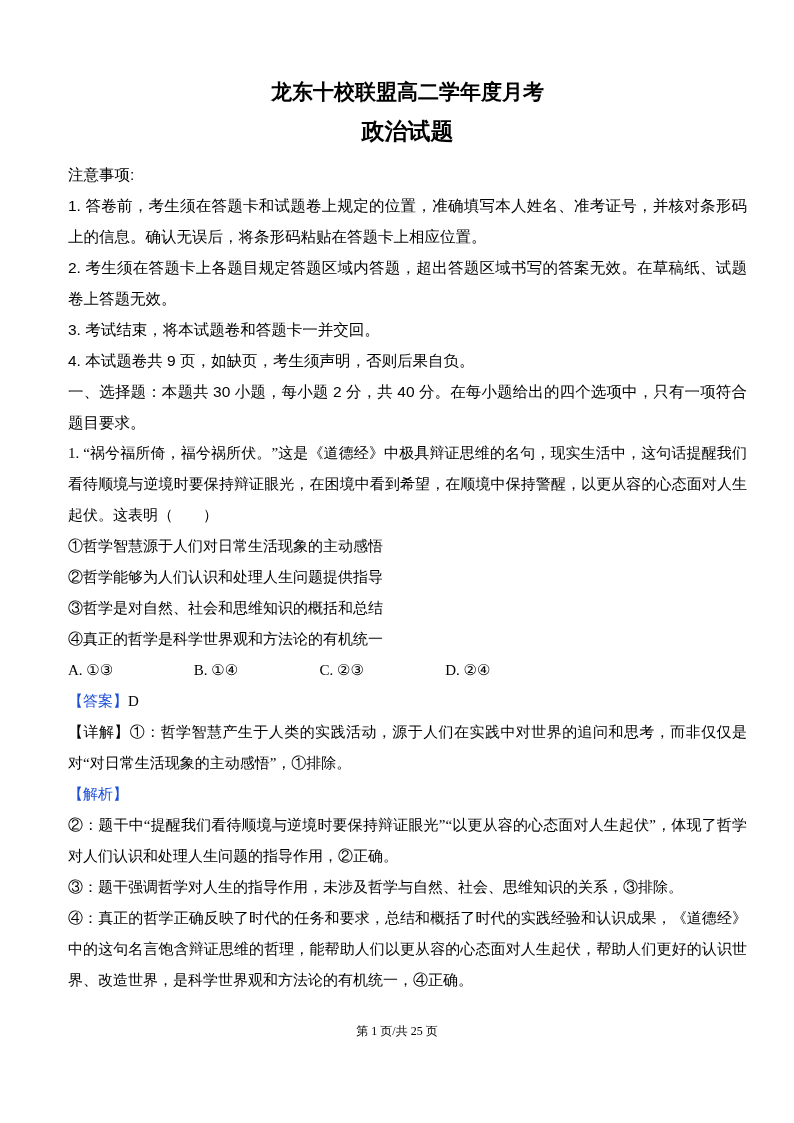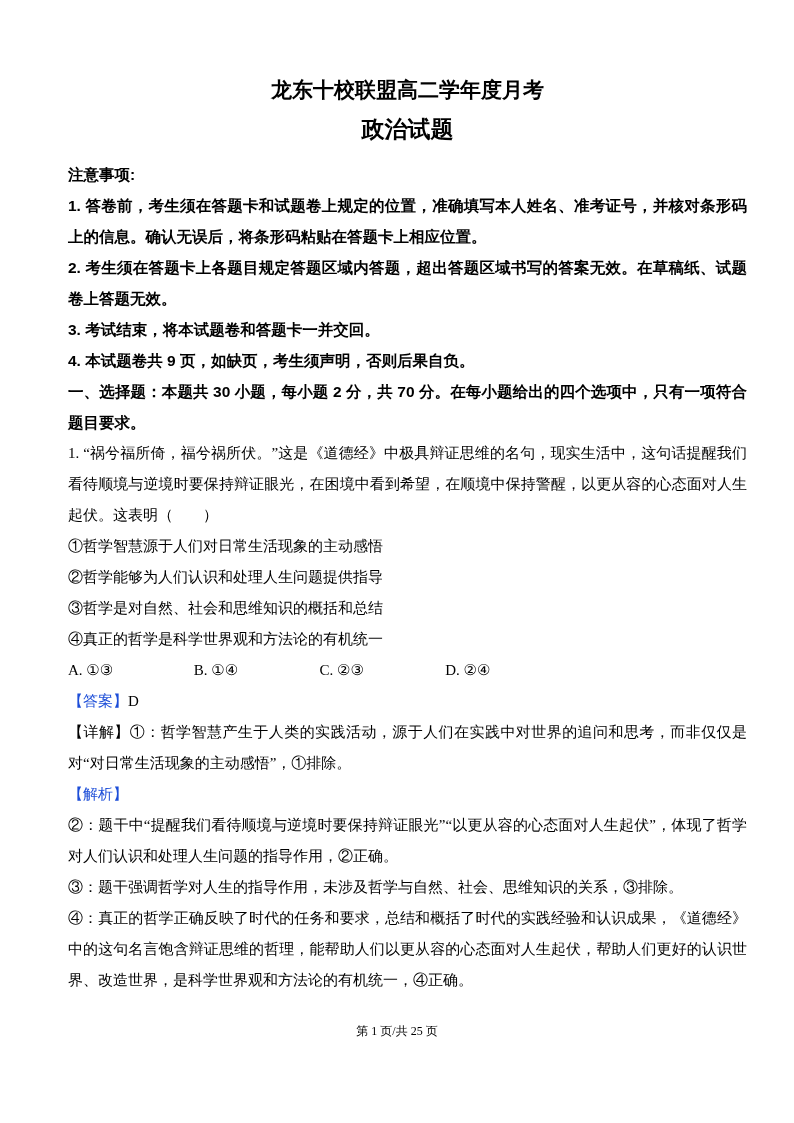--- a/index.html
+++ b/index.html
@@ -11,30 +11,30 @@
   .page {
     position: relative;
     width: 794px;
     height: 1123px;
     background: #ffffff;
     color: #000000;
     padding: 78px 47px 0 68px;
     overflow: hidden;
   }
   .t-head {
-    font-family: Liberation Mono, monospace;
+    font-family: Liberation Sans, sans-serif;
     font-weight: 700;
     text-align: center;
     margin: 0;
   }
   h1.t-head { font-size: 21px; line-height: 28px; margin-bottom: 11px; }
   h2.t-head { font-size: 23px; line-height: 28px; margin-bottom: 14px; }
   .t-bold {
     font-family: "Liberation Sans", "DejaVu Sans", sans-serif;
-    font-weight: 700;
+    font-weight: 400;
     font-size: 15.5px;
     line-height: 31px;
     text-align: justify;
     margin: 0;
   }
   .t-body {
     font-family: "Liberation Serif", "DejaVu Serif", serif;
     font-weight: 400;
     font-size: 15px;
     line-height: 31px;
@@ -73,21 +73,21 @@
   <h2 class="t-head">政治试题</h2>
 
   <section>
     <p class="t-bold">注意事项:</p>
     <p class="t-bold">1. 答卷前，考生须在答题卡和试题卷上规定的位置，准确填写本人姓名、准考证号，并核对条形码上的信息。确认无误后，将条形码粘贴在答题卡上相应位置。</p>
     <p class="t-bold">2. 考生须在答题卡上各题目规定答题区域内答题，超出答题区域书写的答案无效。在草稿纸、试题卷上答题无效。</p>
     <p class="t-bold">3. 考试结束，将本试题卷和答题卡一并交回。</p>
     <p class="t-bold">4. 本试题卷共 9 页，如缺页，考生须声明，否则后果自负。</p>
   </section>
 
-  <p class="t-bold">一、选择题：本题共 30 小题，每小题 2 分，共 70 分。在每小题给出的四个选项中，只有一项符合题目要求。</p>
+  <p class="t-bold">一、选择题：本题共 30 小题，每小题 2 分，共 40 分。在每小题给出的四个选项中，只有一项符合题目要求。</p>
 
   <section>
     <p class="t-body">1. “祸兮福所倚，福兮祸所伏。”这是《道德经》中极具辩证思维的名句，现实生活中，这句话提醒我们看待顺境与逆境时要保持辩证眼光，在困境中看到希望，在顺境中保持警醒，以更从容的心态面对人生起伏。这表明（　　）</p>
 
     <p class="t-body">①哲学智慧源于人们对日常生活现象的主动感悟</p>
     <p class="t-body">②哲学能够为人们认识和处理人生问题提供指导</p>
     <p class="t-body">③哲学是对自然、社会和思维知识的概括和总结</p>
     <p class="t-body">④真正的哲学是科学世界观和方法论的有机统一</p>
 
     <div class="options-row">

